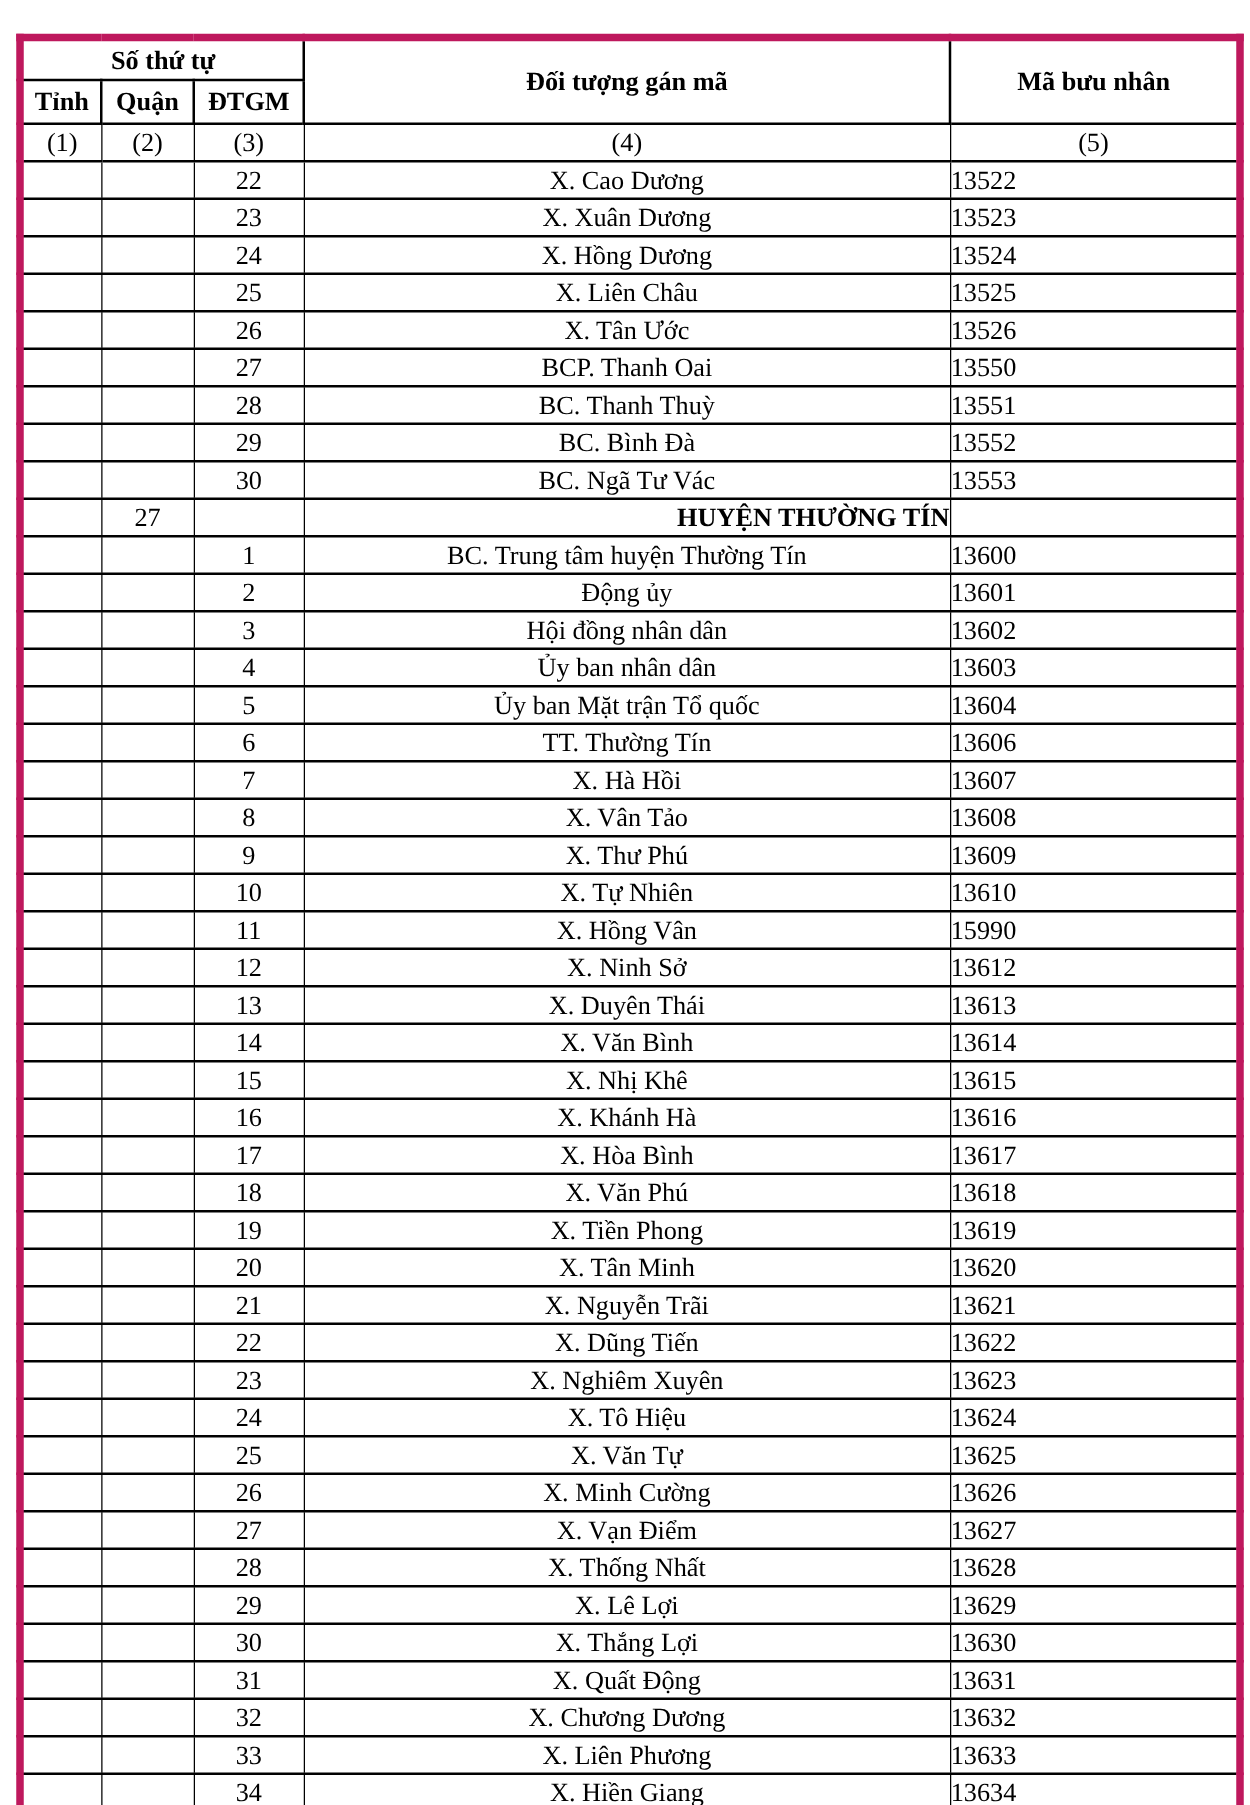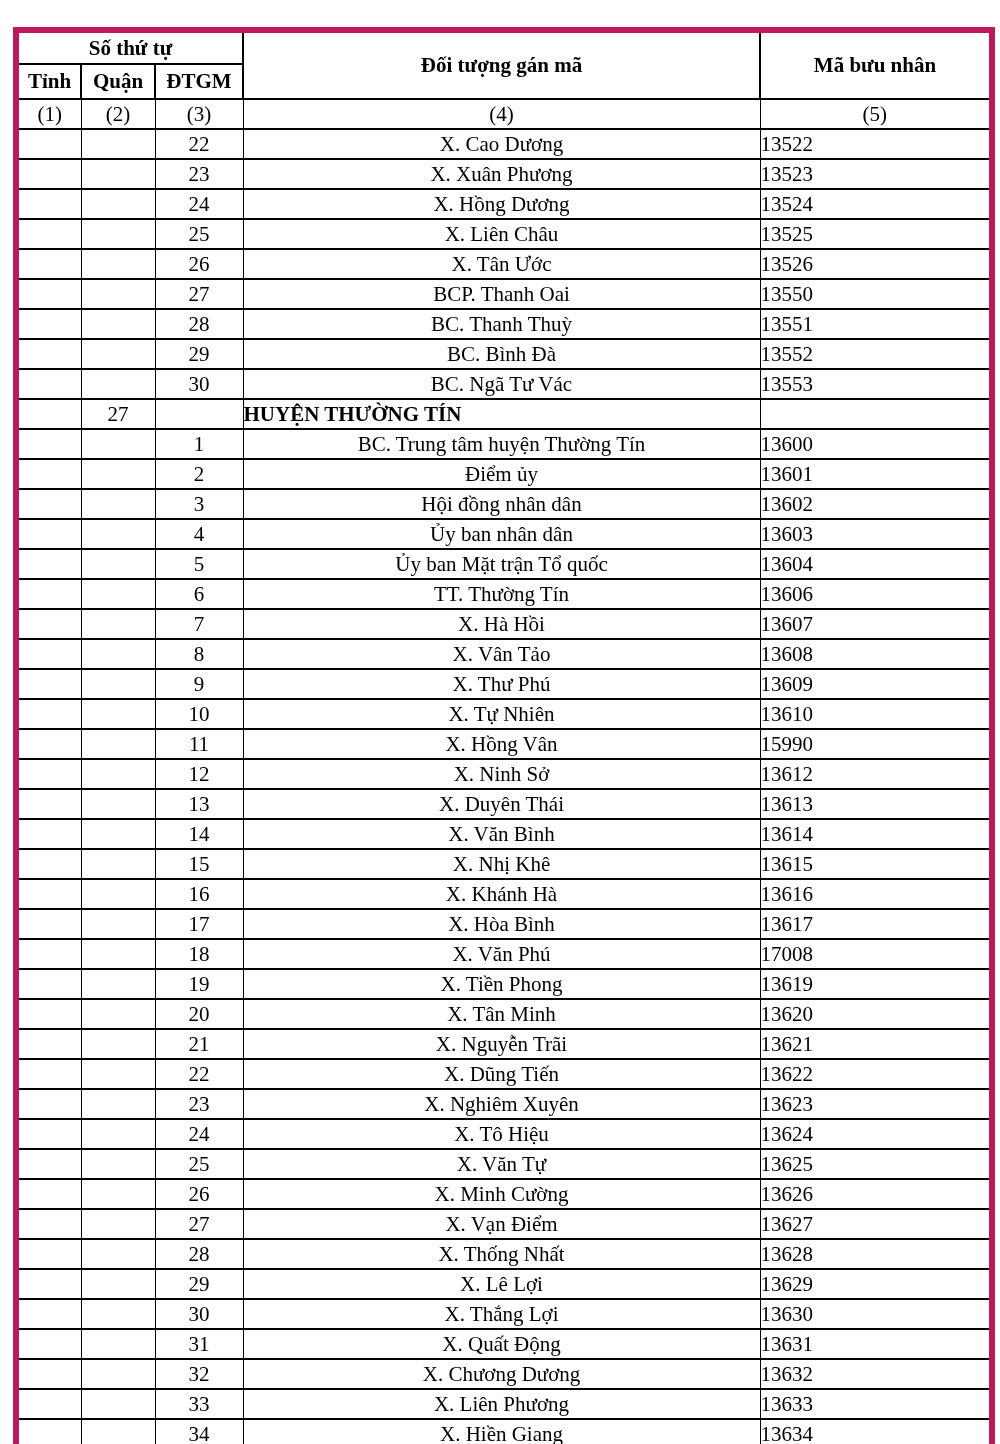--- a/index.html
+++ b/index.html
@@ -53,21 +53,21 @@
     height: 28px;
     font-size: 21px;
     line-height: 28px;
   }
   tbody tr { border-bottom: 2px solid #000; padding-left: 24px; }
   td.num { text-align: center; }
   td.name { text-align: center; padding-left: 3px; }
   td.code { text-align: left; }
   td.section-title {
     font-weight: bold;
-    text-align: left;
+    text-align: right;
   }
 </style>
 </head>
 <body>
 
 <table class="postal">
   <colgroup>
     <col class="c1">
       <col class="c2">
       <col class="c3">
@@ -99,21 +99,21 @@
         <td></td>
         <td></td>
         <td class="num">22</td>
         <td class="name">X. Cao Dương</td>
         <td class="code">13522</td>
       </tr>
     <tr>
         <td></td>
         <td></td>
         <td class="num">23</td>
-        <td class="name">X. Xuân Phương</td>
+        <td class="name">X. Xuân Dương</td>
         <td class="code">13523</td>
       </tr>
     <tr>
         <td></td>
         <td></td>
         <td class="num">24</td>
         <td class="name">X. Hồng Dương</td>
         <td class="code">13524</td>
       </tr>
     <tr>
@@ -170,21 +170,21 @@
         <td></td>
         <td></td>
         <td class="num">1</td>
         <td class="name">BC. Trung tâm huyện Thường Tín</td>
         <td class="code">13600</td>
       </tr>
       <tr>
         <td></td>
         <td></td>
         <td class="num">2</td>
-        <td class="name">Điểm ủy</td>
+        <td class="name">Động ủy</td>
         <td class="code">13601</td>
       </tr>
       <tr>
         <td></td>
         <td></td>
         <td class="num">3</td>
         <td class="name">Hội đồng nhân dân</td>
         <td class="code">13602</td>
       </tr>
       <tr>
@@ -283,21 +283,21 @@
         <td></td>
         <td class="num">17</td>
         <td class="name">X. Hòa Bình</td>
         <td class="code">13617</td>
       </tr>
       <tr>
         <td></td>
         <td></td>
         <td class="num">18</td>
         <td class="name">X. Văn Phú</td>
-        <td class="code">17008</td>
+        <td class="code">13618</td>
       </tr>
       <tr>
         <td></td>
         <td></td>
         <td class="num">19</td>
         <td class="name">X. Tiền Phong</td>
         <td class="code">13619</td>
       </tr>
       <tr>
         <td></td>

